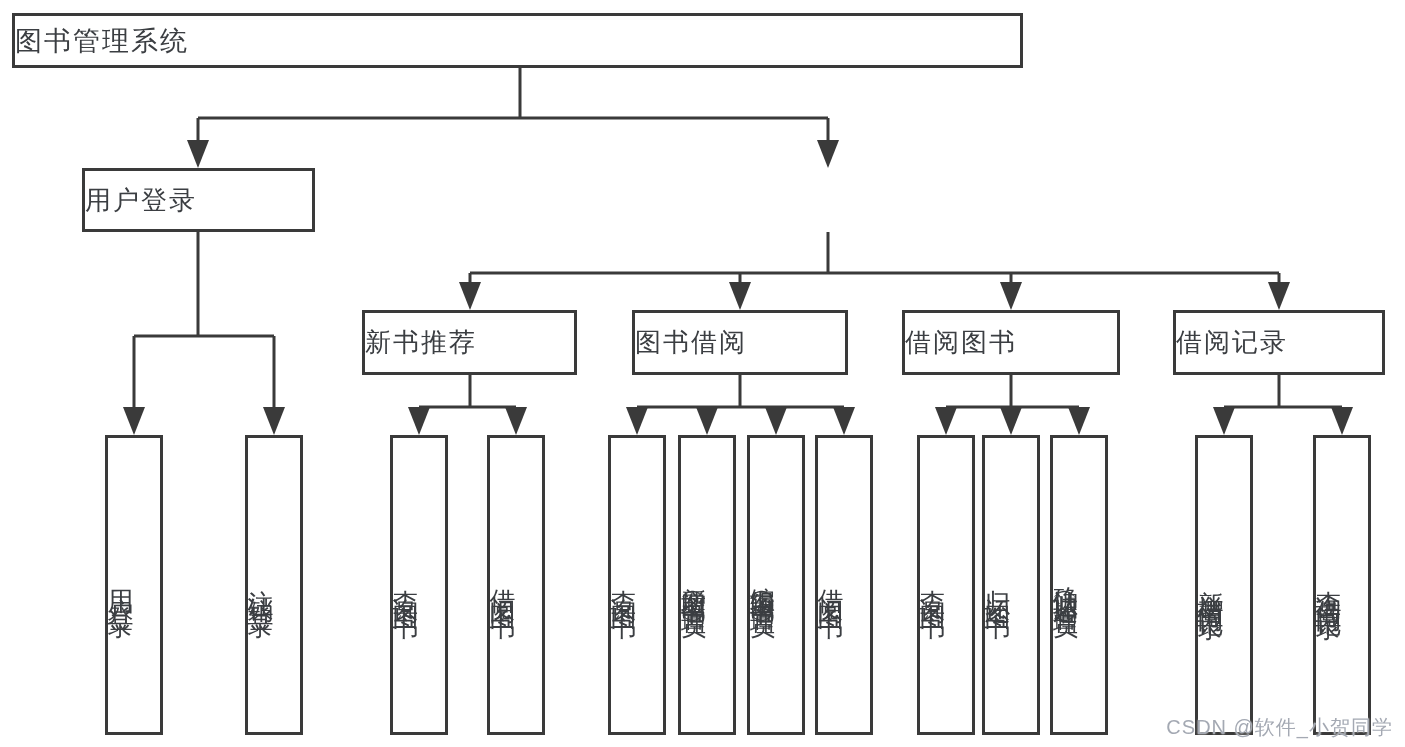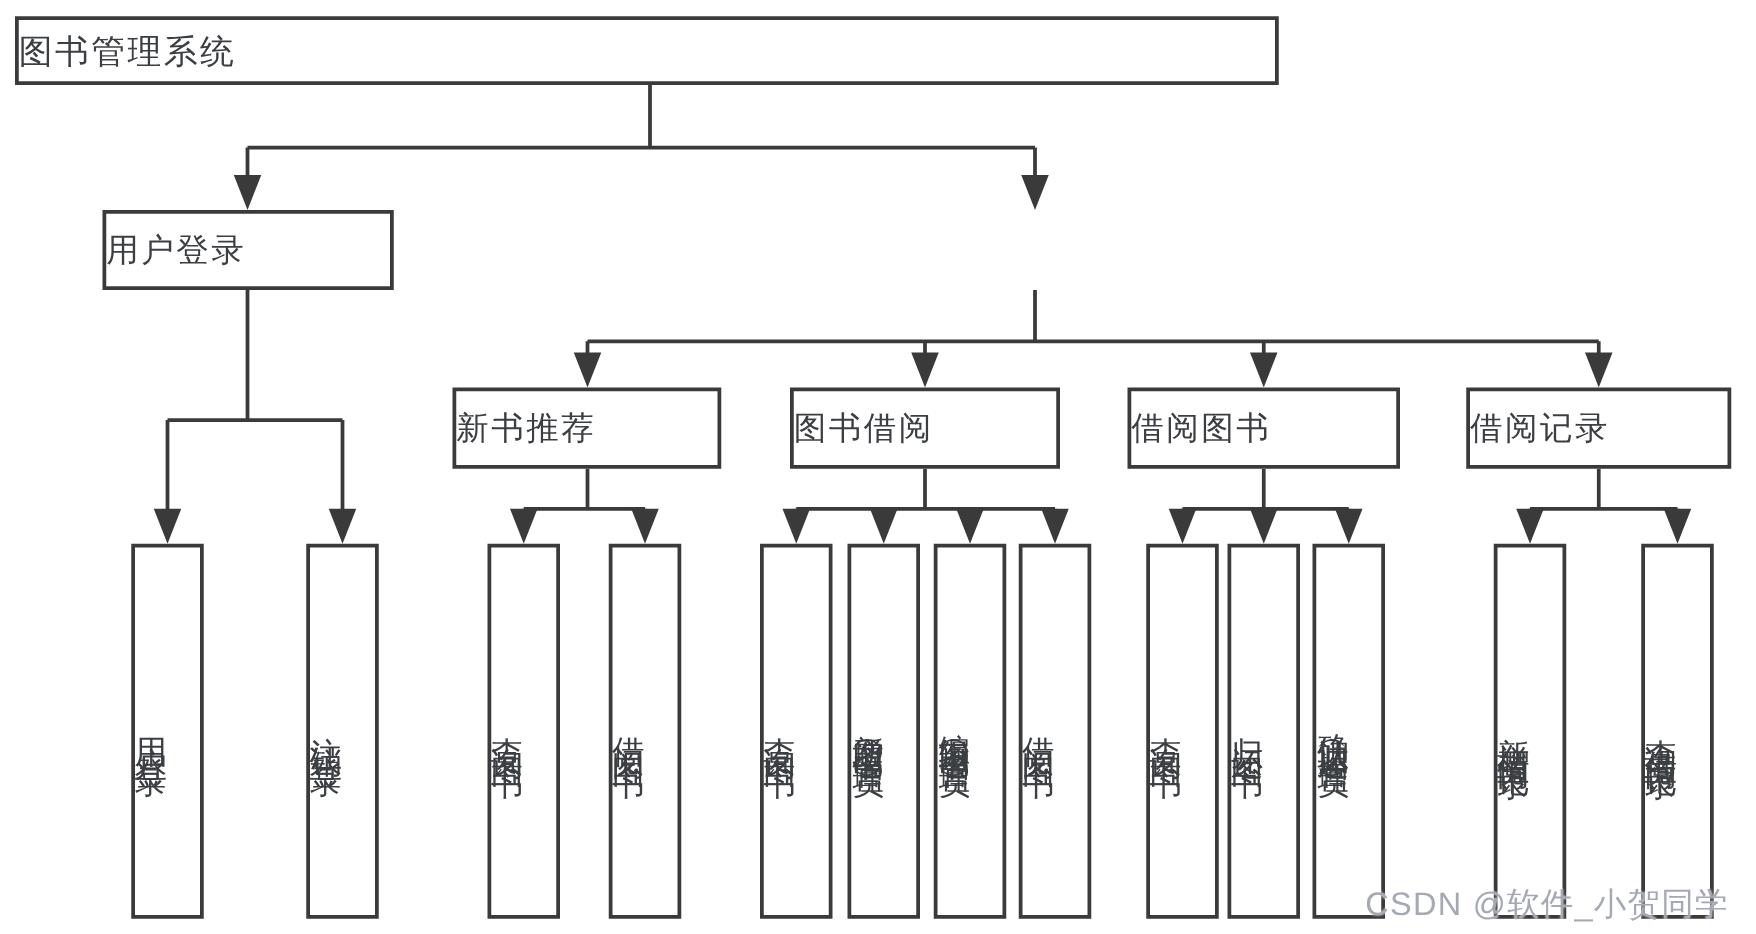--- a/index.html
+++ b/index.html
@@ -28,22 +28,22 @@
   .hnode.title .hlabel{font-size:27px;}
   .vnode{width:58px;height:300px;}
   .vlabel{
     writing-mode:vertical-rl;text-orientation:mixed;
     font-size:26px;letter-spacing:8px;line-height:1;
     color:var(--text);white-space:nowrap;
   }
   .vlabel.mid{letter-spacing:5px;}
   .vlabel.long{font-size:25px;letter-spacing:4px;}
   #watermark{
-    position:absolute;z-index:2;right:22px;bottom:6px;
-    font-size:26px;color:var(--watermark);letter-spacing:1px;
+    position:absolute;z-index:2;right:12px;bottom:6px;
+    font-size:20px;color:var(--watermark);letter-spacing:1px;
     text-shadow:0 0 2px #ffffff;white-space:nowrap;
   }
 </style>
 </head>
 <body>
 
 <div id="stage">
 
   <svg id="connector-layer" width="1405" height="747">
       <path d="M520,68 L520,118 M198,118 L828,118 M198,118 L198,142 M828,118 L828,142"></path>

